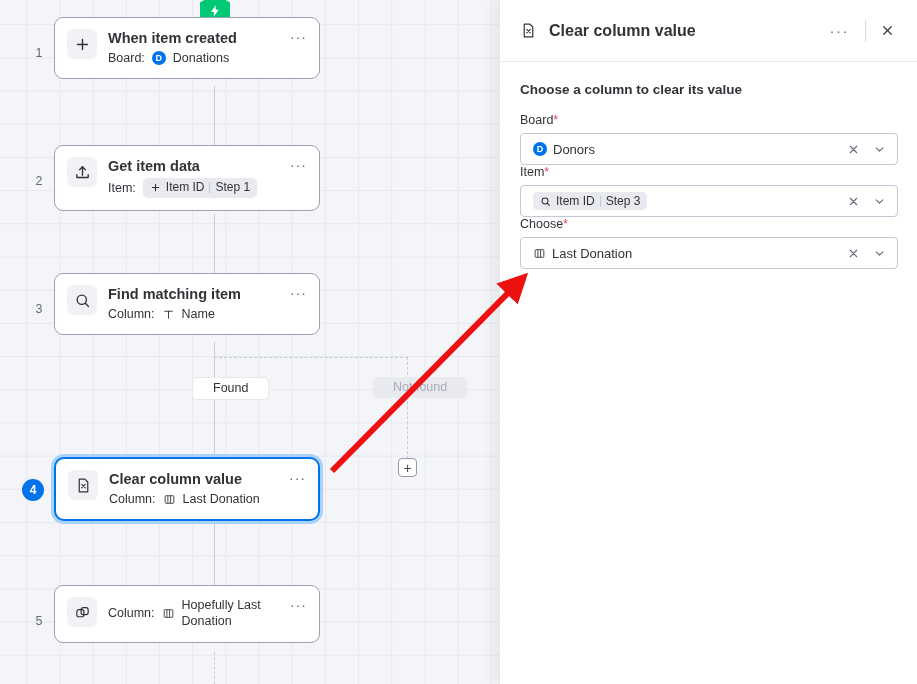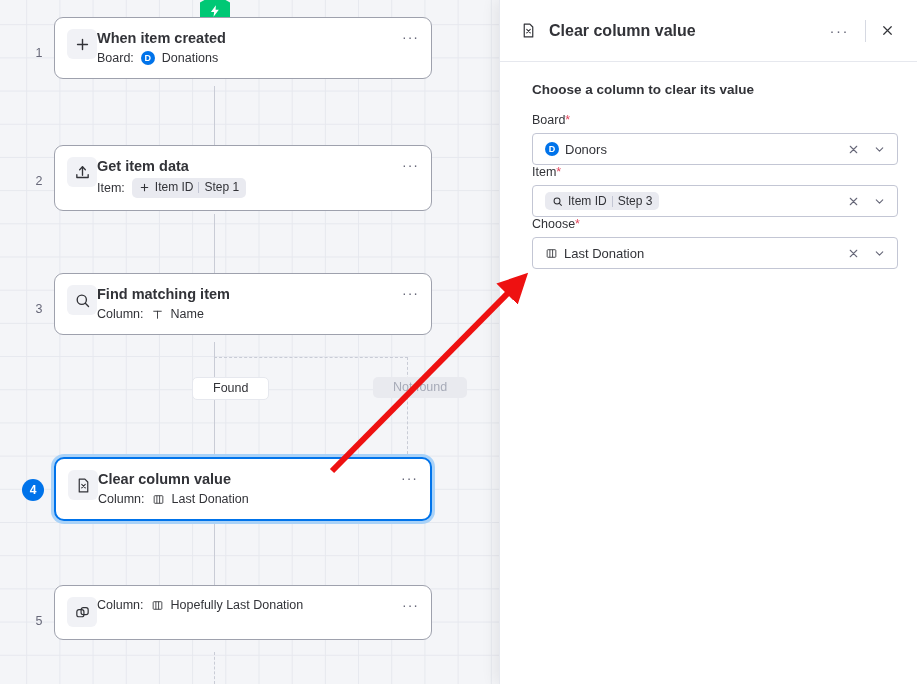--- a/index.html
+++ b/index.html
@@ -92,26 +92,26 @@
     font-size: 12.5px; color: #676879;
   }
   .step-num.active {
     left: 22px; top: -11px;
     width: 22px; height: 22px; line-height: 22px;
     background: #0073ea; color: #fff; border-radius: 50%;
     font-size: 12px; font-weight: bold;
   }
 
   .card {
-    position: absolute; left: 54px; width: 378px;
+    position: absolute; left: 54px; width: 266px;
     background: #ffffff;
     border: 1px solid #9ea1ad;
     border-radius: 9px;
     padding: 11px 12px 12px 12px;
-    display: flex; align-items: flex-start;
+    display: flex; gap: 11px; align-items: flex-start;
   }
   .card.selected {
     border: 2px solid #0073ea;
     box-shadow: 0 0 0 3px #a9d2f8;
     border-radius: 10px;
   }
   .card-icon {
     width: 30px; height: 30px; flex: 0 0 30px;
     background: #f1f2f6; border-radius: 6px;
     display: flex; align-items: center; justify-content: center;
@@ -166,21 +166,21 @@
     padding: 0 18px 0 20px; border-bottom: 1px solid #e6e8ee;
   }
   .panel-head-icon { color: #323338; display: flex; margin-right: 12px; }
   .panel-title {
     font-size: 16px; color: #323338; font-weight: bold; flex: 1 1 auto;
   }
   .panel-dots { color: #676879; font-size: 15px; letter-spacing: 1.5px; line-height: 1; padding: 6px; }
   .panel-div { width: 1px; height: 22px; background: #d6d9e2; margin: 0 10px; }
   .panel-close { color: #323338; display: flex; padding: 4px; }
 
-  .panel-body { padding: 20px 19px 0 32px; }
+  .panel-body { padding: 20px 19px 0 20px; }
   .section-title {
     font-size: 13.5px; font-weight: bold; color: #323338; margin-bottom: 16px;
   }
   .field { }
   .field-label {
     font-size: 12.5px; color: #323338; margin-bottom: 6px;
   }
   .req { color: #e2445c; }
   .select {
     height: 32px; border: 1px solid #c3c6d4; border-radius: 4px;

